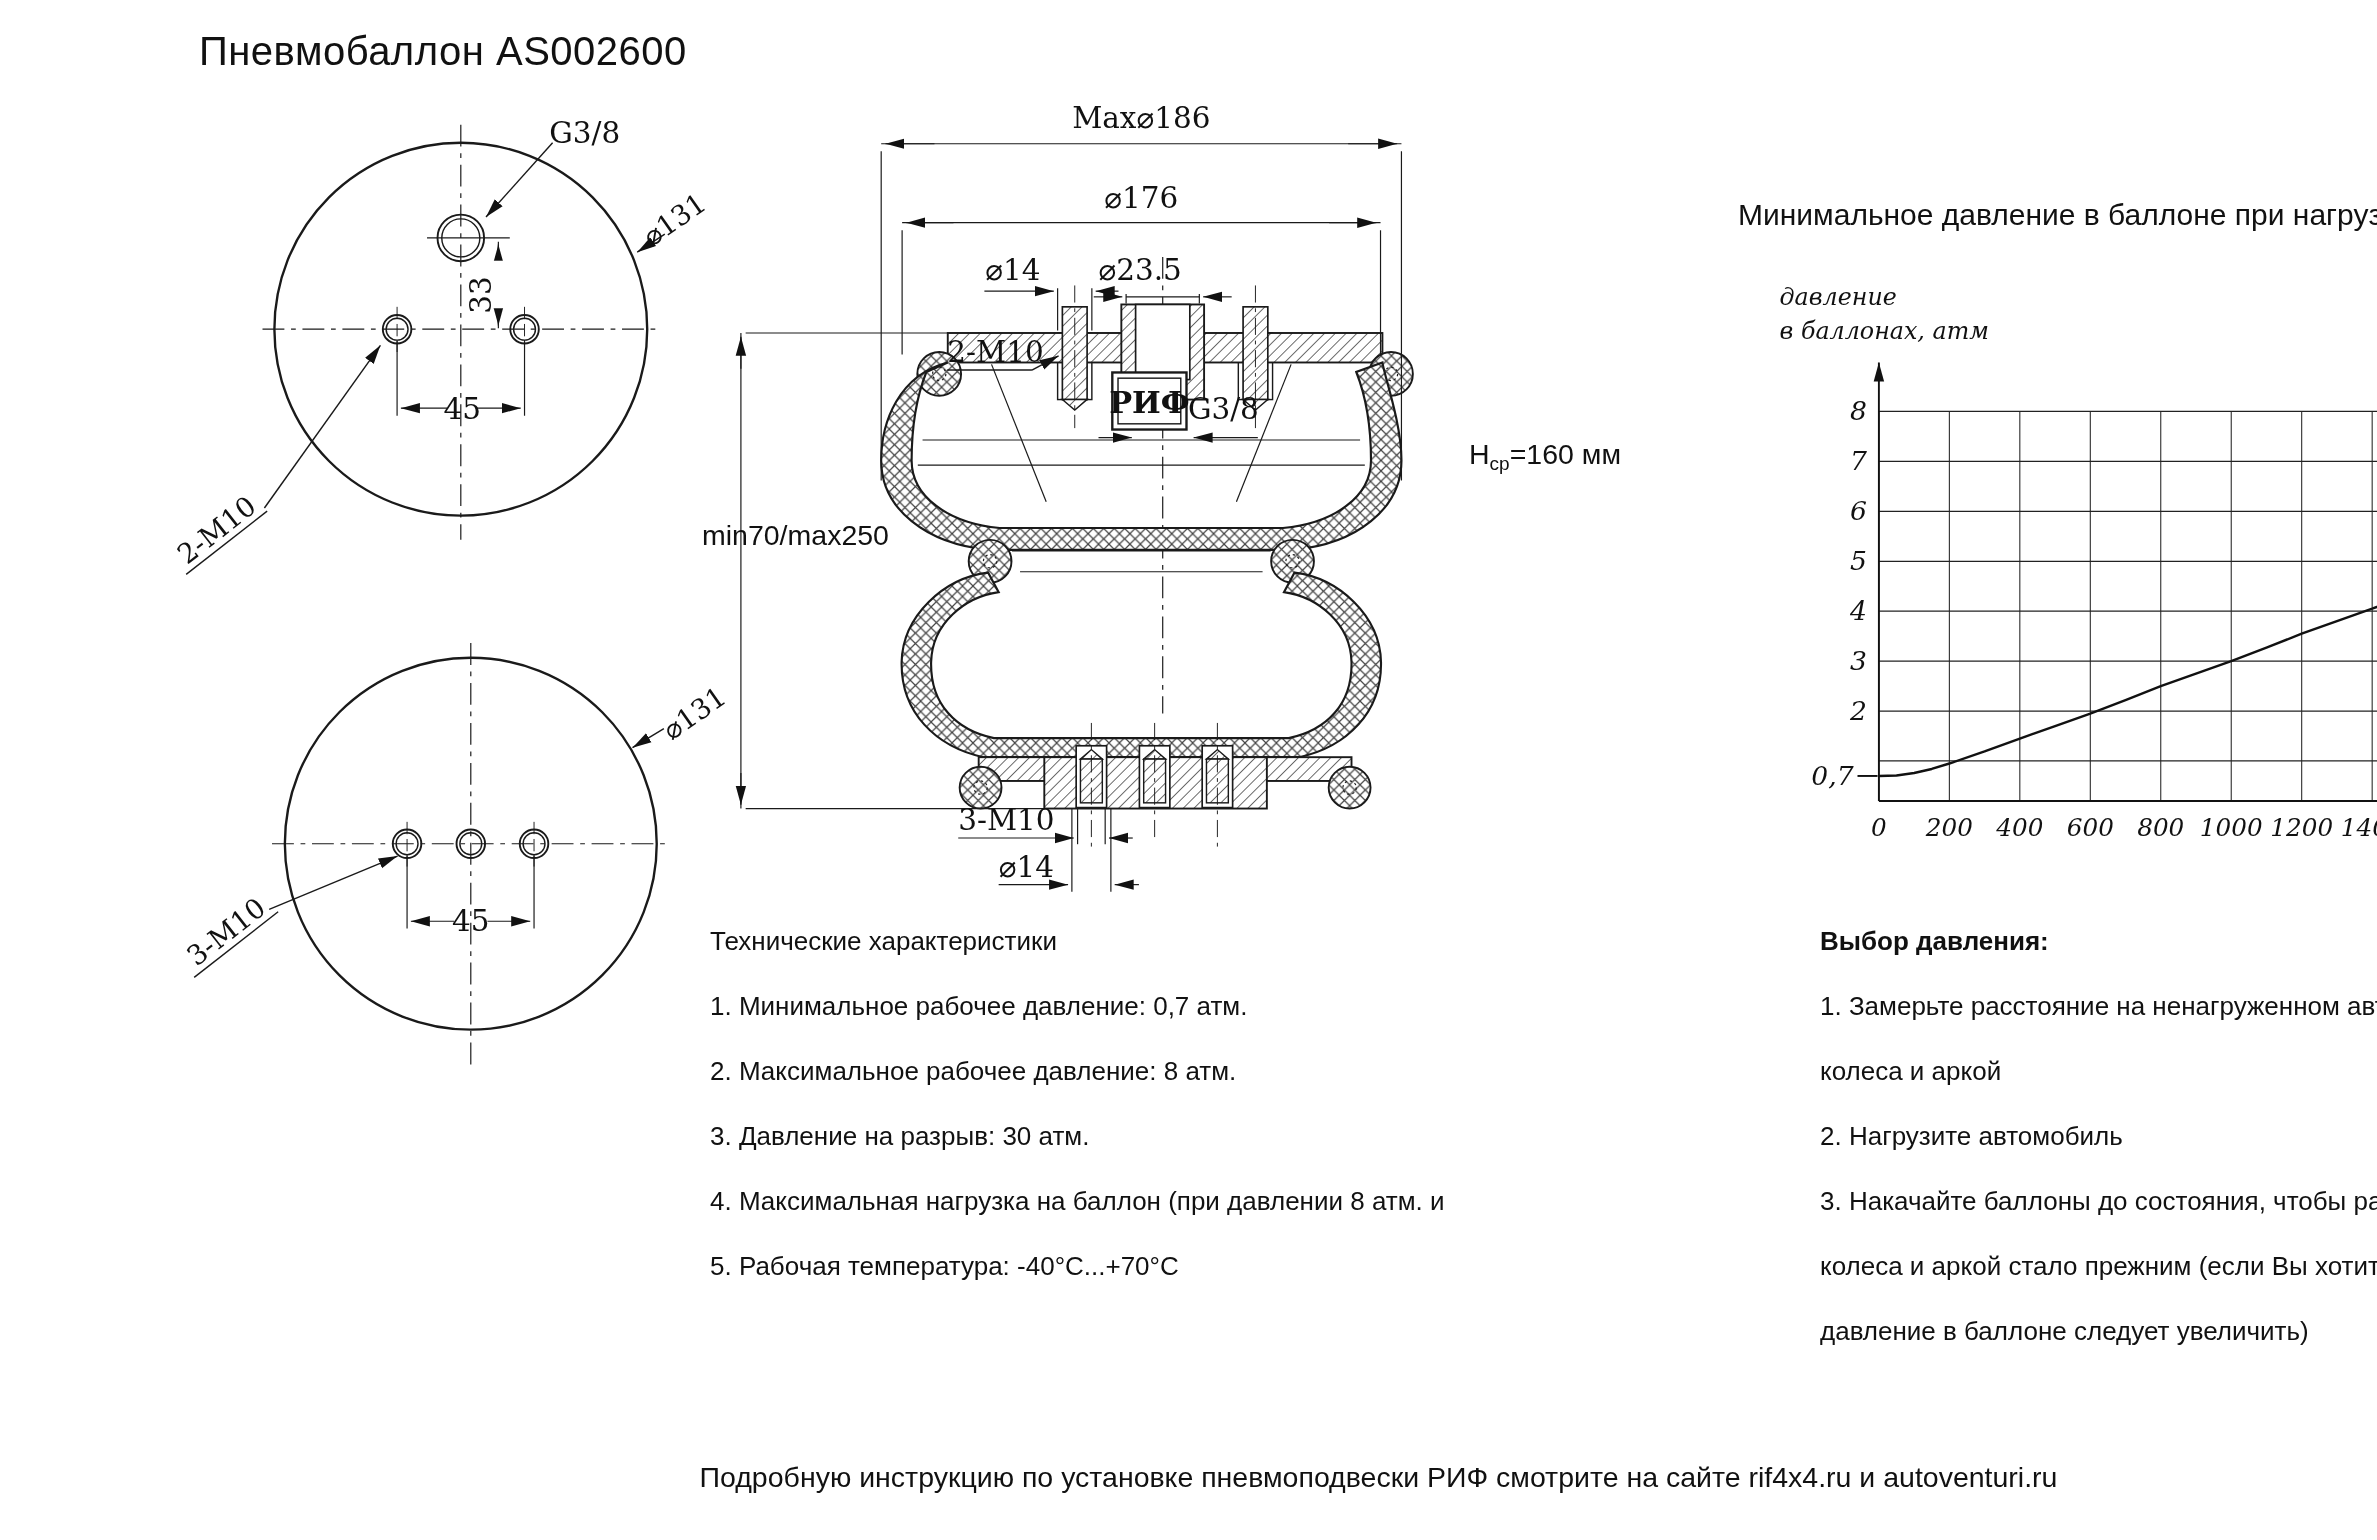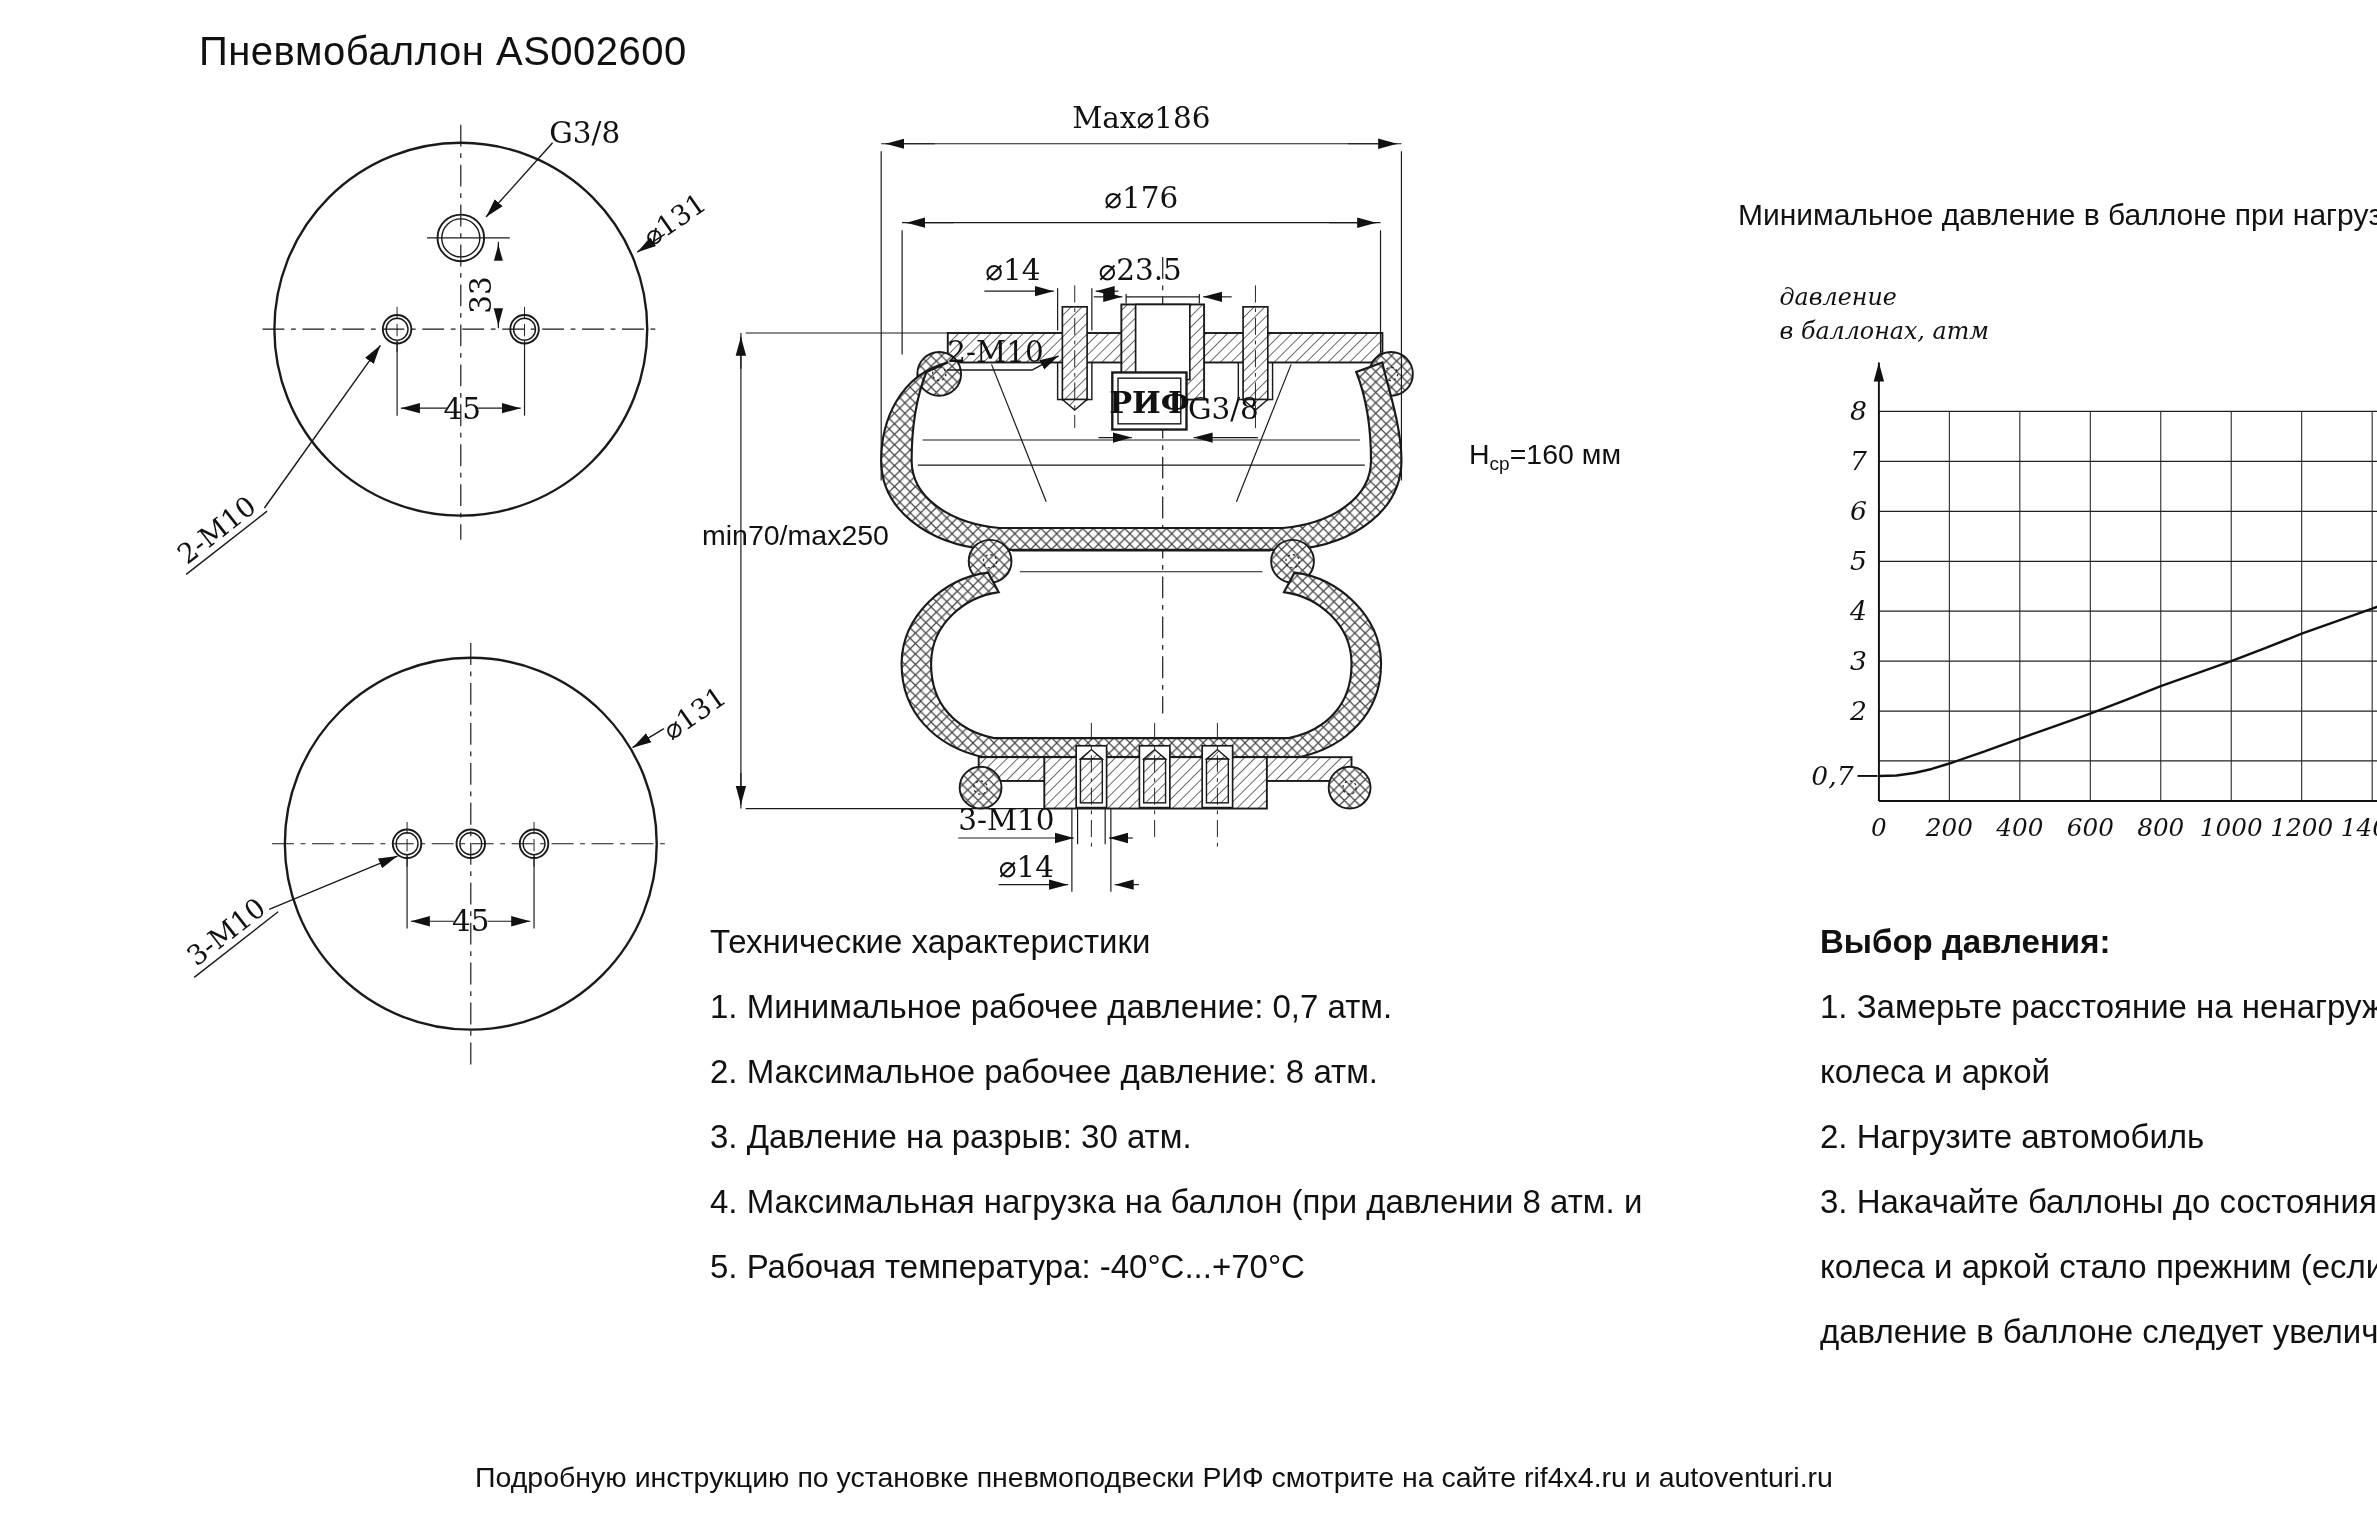--- a/index.html
+++ b/index.html
@@ -1,26 +1,26 @@
 <!DOCTYPE html>
 <html style="font-size:7.6px"><head>
 <meta charset="utf-8">
 <style>
   html,body{margin:0;padding:0;background:#fff;}
   #page{position:relative;width:3209px;height:1541px;background:#ffffff;overflow:hidden;
         font-family:"Liberation Sans",sans-serif;color:#111;}
   #page svg{position:absolute;left:0;top:0;}
   .abs{position:absolute;white-space:nowrap;}
   .h1{font-size:40px;letter-spacing:0.5px;}
-  .body-text{font-size:33px;line-height:65px;}
+  .body-text{font-size:26px;line-height:65px;}
   .bold{font-weight:bold;}
   .chart-title{font-size:30px;}
   .note{font-size:28.5px;}
   .hsub{font-size:19px;vertical-align:-5.7px;}
-  .center{text-align:left;}
+  .center{text-align:center;}
   
   text{fill:#111;}
   .dim{font-family:"DejaVu Serif",serif;font-size:62px;}
   .dim-s{font-family:"DejaVu Serif",serif;font-size:58px;}
   .ctick{font-family:"DejaVu Serif",serif;font-style:italic;font-size:52px;}
   .cy{font-family:"DejaVu Serif",serif;font-style:italic;font-size:56px;}
   .cax{font-family:"DejaVu Serif",serif;font-style:italic;font-size:50px;}
   .logo{font-family:"DejaVu Serif",serif;font-weight:bold;font-size:64px;}
 </style>
 </head>

